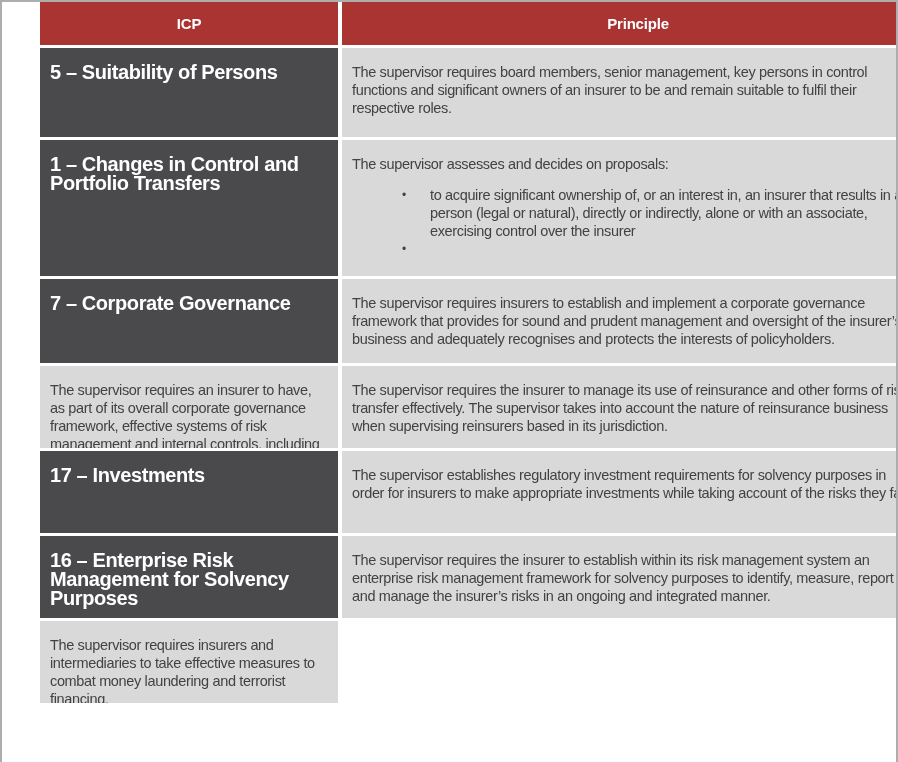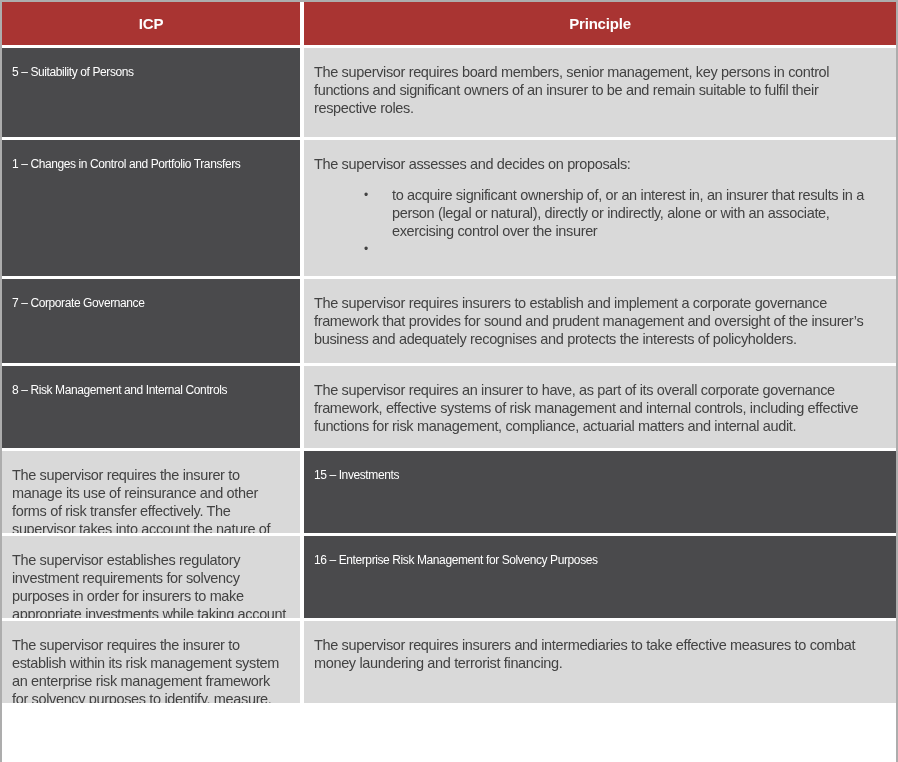--- a/index.html
+++ b/index.html
@@ -28,36 +28,37 @@
     background: var(--gap-color);
     overflow: hidden;
   }
   .grid {
     display: grid;
     grid-template-columns: 298px 592px;
     grid-template-rows: 43px 89px 136px 84px 82px 82px 82px 82px minmax(56px, 1fr);
     column-gap: 4px;
     row-gap: 3px;
     background: var(--gap-color);
+    padding-left: 38px;
   }
   .header-cell {
     background: var(--header-bg);
     color: var(--header-text);
     font-weight: bold;
     font-size: 15px;
     letter-spacing: -0.2px;
     display: flex;
     align-items: center;
     justify-content: center;
   }
   .icp-cell {
     background: var(--icp-bg);
     color: var(--icp-text);
-    font-weight: normal;
-    font-size: 12px;
+    font-weight: bold;
+    font-size: 20px;
     line-height: 19px;
     letter-spacing: -0.4px;
     padding: 15px 14px 0 10px;
     box-sizing: border-box;
     overflow: hidden;
   }
   .principle-cell {
     background: var(--principle-bg);
     color: var(--principle-text);
     font-size: 14.5px;
@@ -124,35 +125,32 @@
   </div>
 
   <div class="icp-cell">
     <span class="label">7 – Corporate Governance</span>
   </div>
   <div class="principle-cell">
     <p>The supervisor requires insurers to establish and implement a corporate governance framework that provides for sound and prudent management and oversight of the insurer’s business and adequately recognises and protects the interests of policyholders.</p>
 
   </div>
 
-  <div class="icp-cell">
-    <span class="label">8 – Risk Management and Internal Controls</span>
-  </div>
   <div class="principle-cell">
     <p>The supervisor requires an insurer to have, as part of its overall corporate governance framework, effective systems of risk management and internal controls, including effective functions for risk management, compliance, actuarial matters and internal audit.</p>
 
   </div>
 
   <div class="principle-cell">
     <p>The supervisor requires the insurer to manage its use of reinsurance and other forms of risk transfer effectively. The supervisor takes into account the nature of reinsurance business when supervising reinsurers based in its jurisdiction.</p>
 
   </div>
 
   <div class="icp-cell">
-    <span class="label">15 – Investments</span>
+    <span class="label">17 – Investments</span>
   </div>
   <div class="principle-cell">
     <p>The supervisor establishes regulatory investment requirements for solvency purposes in order for insurers to make appropriate investments while taking account of the risks they face.</p>
 
   </div>
 
   <div class="icp-cell">
     <span class="label">16 – Enterprise Risk Management for Solvency Purposes</span>
   </div>
   <div class="principle-cell">

